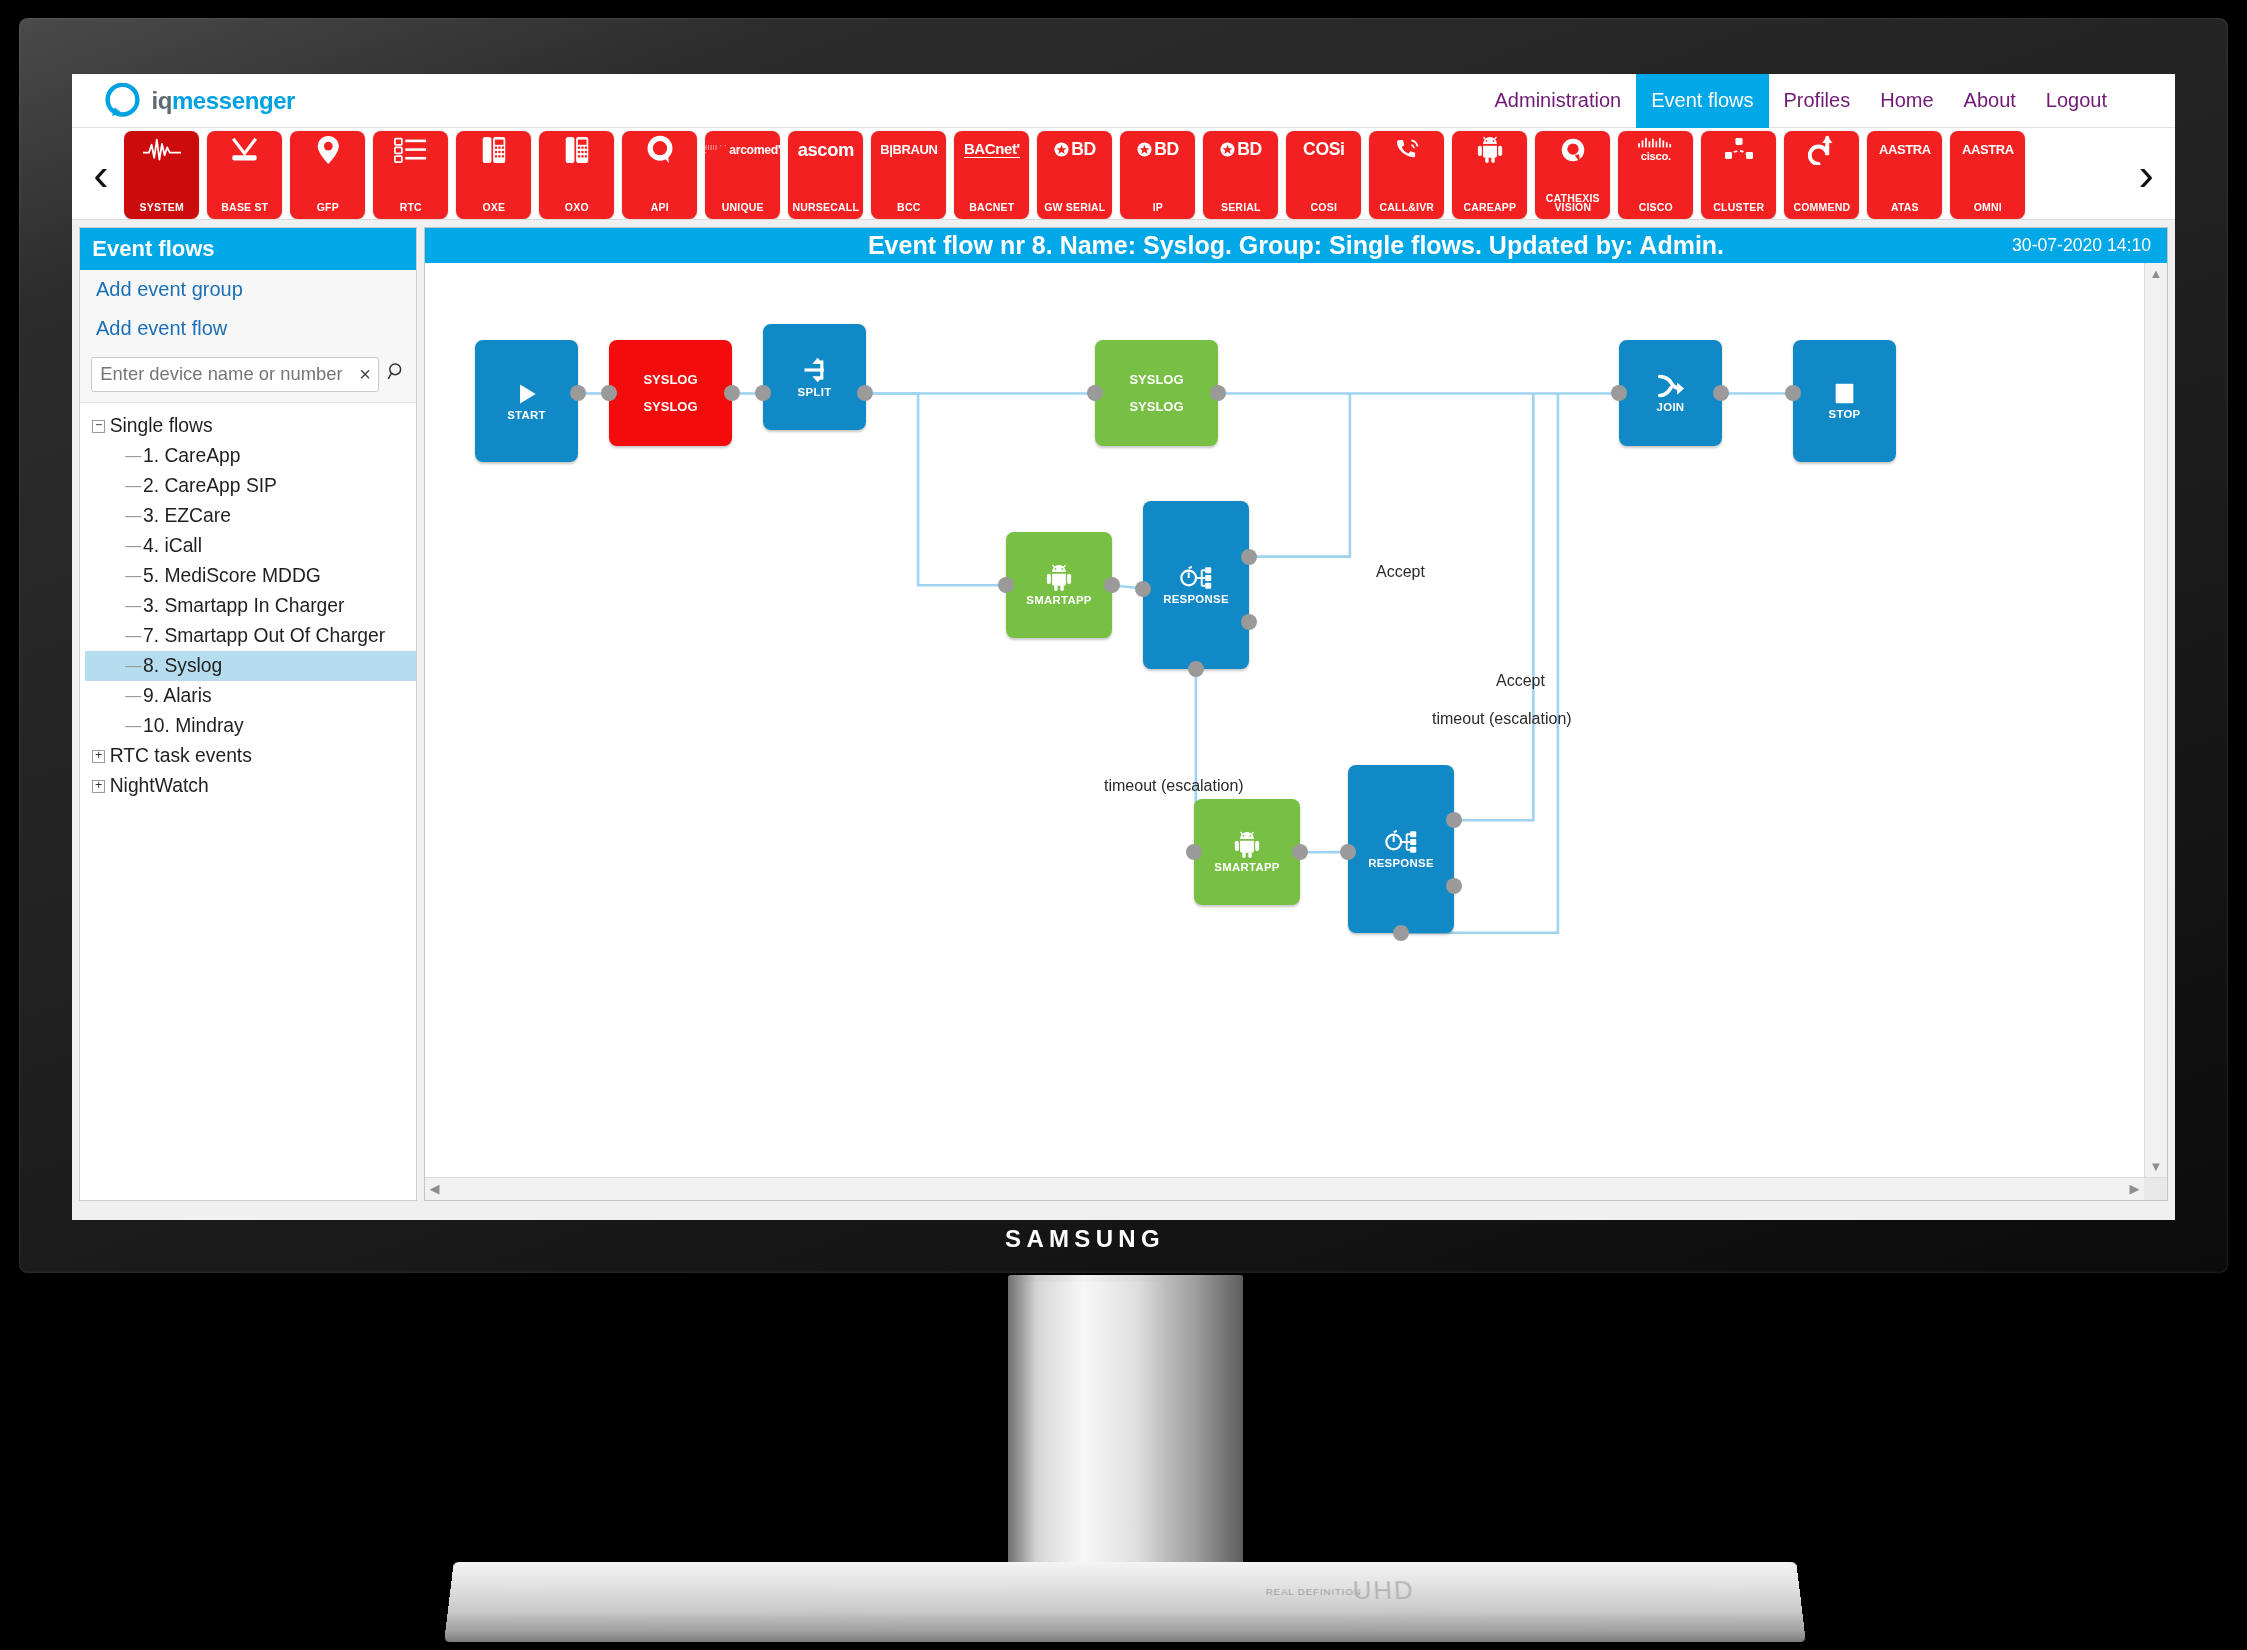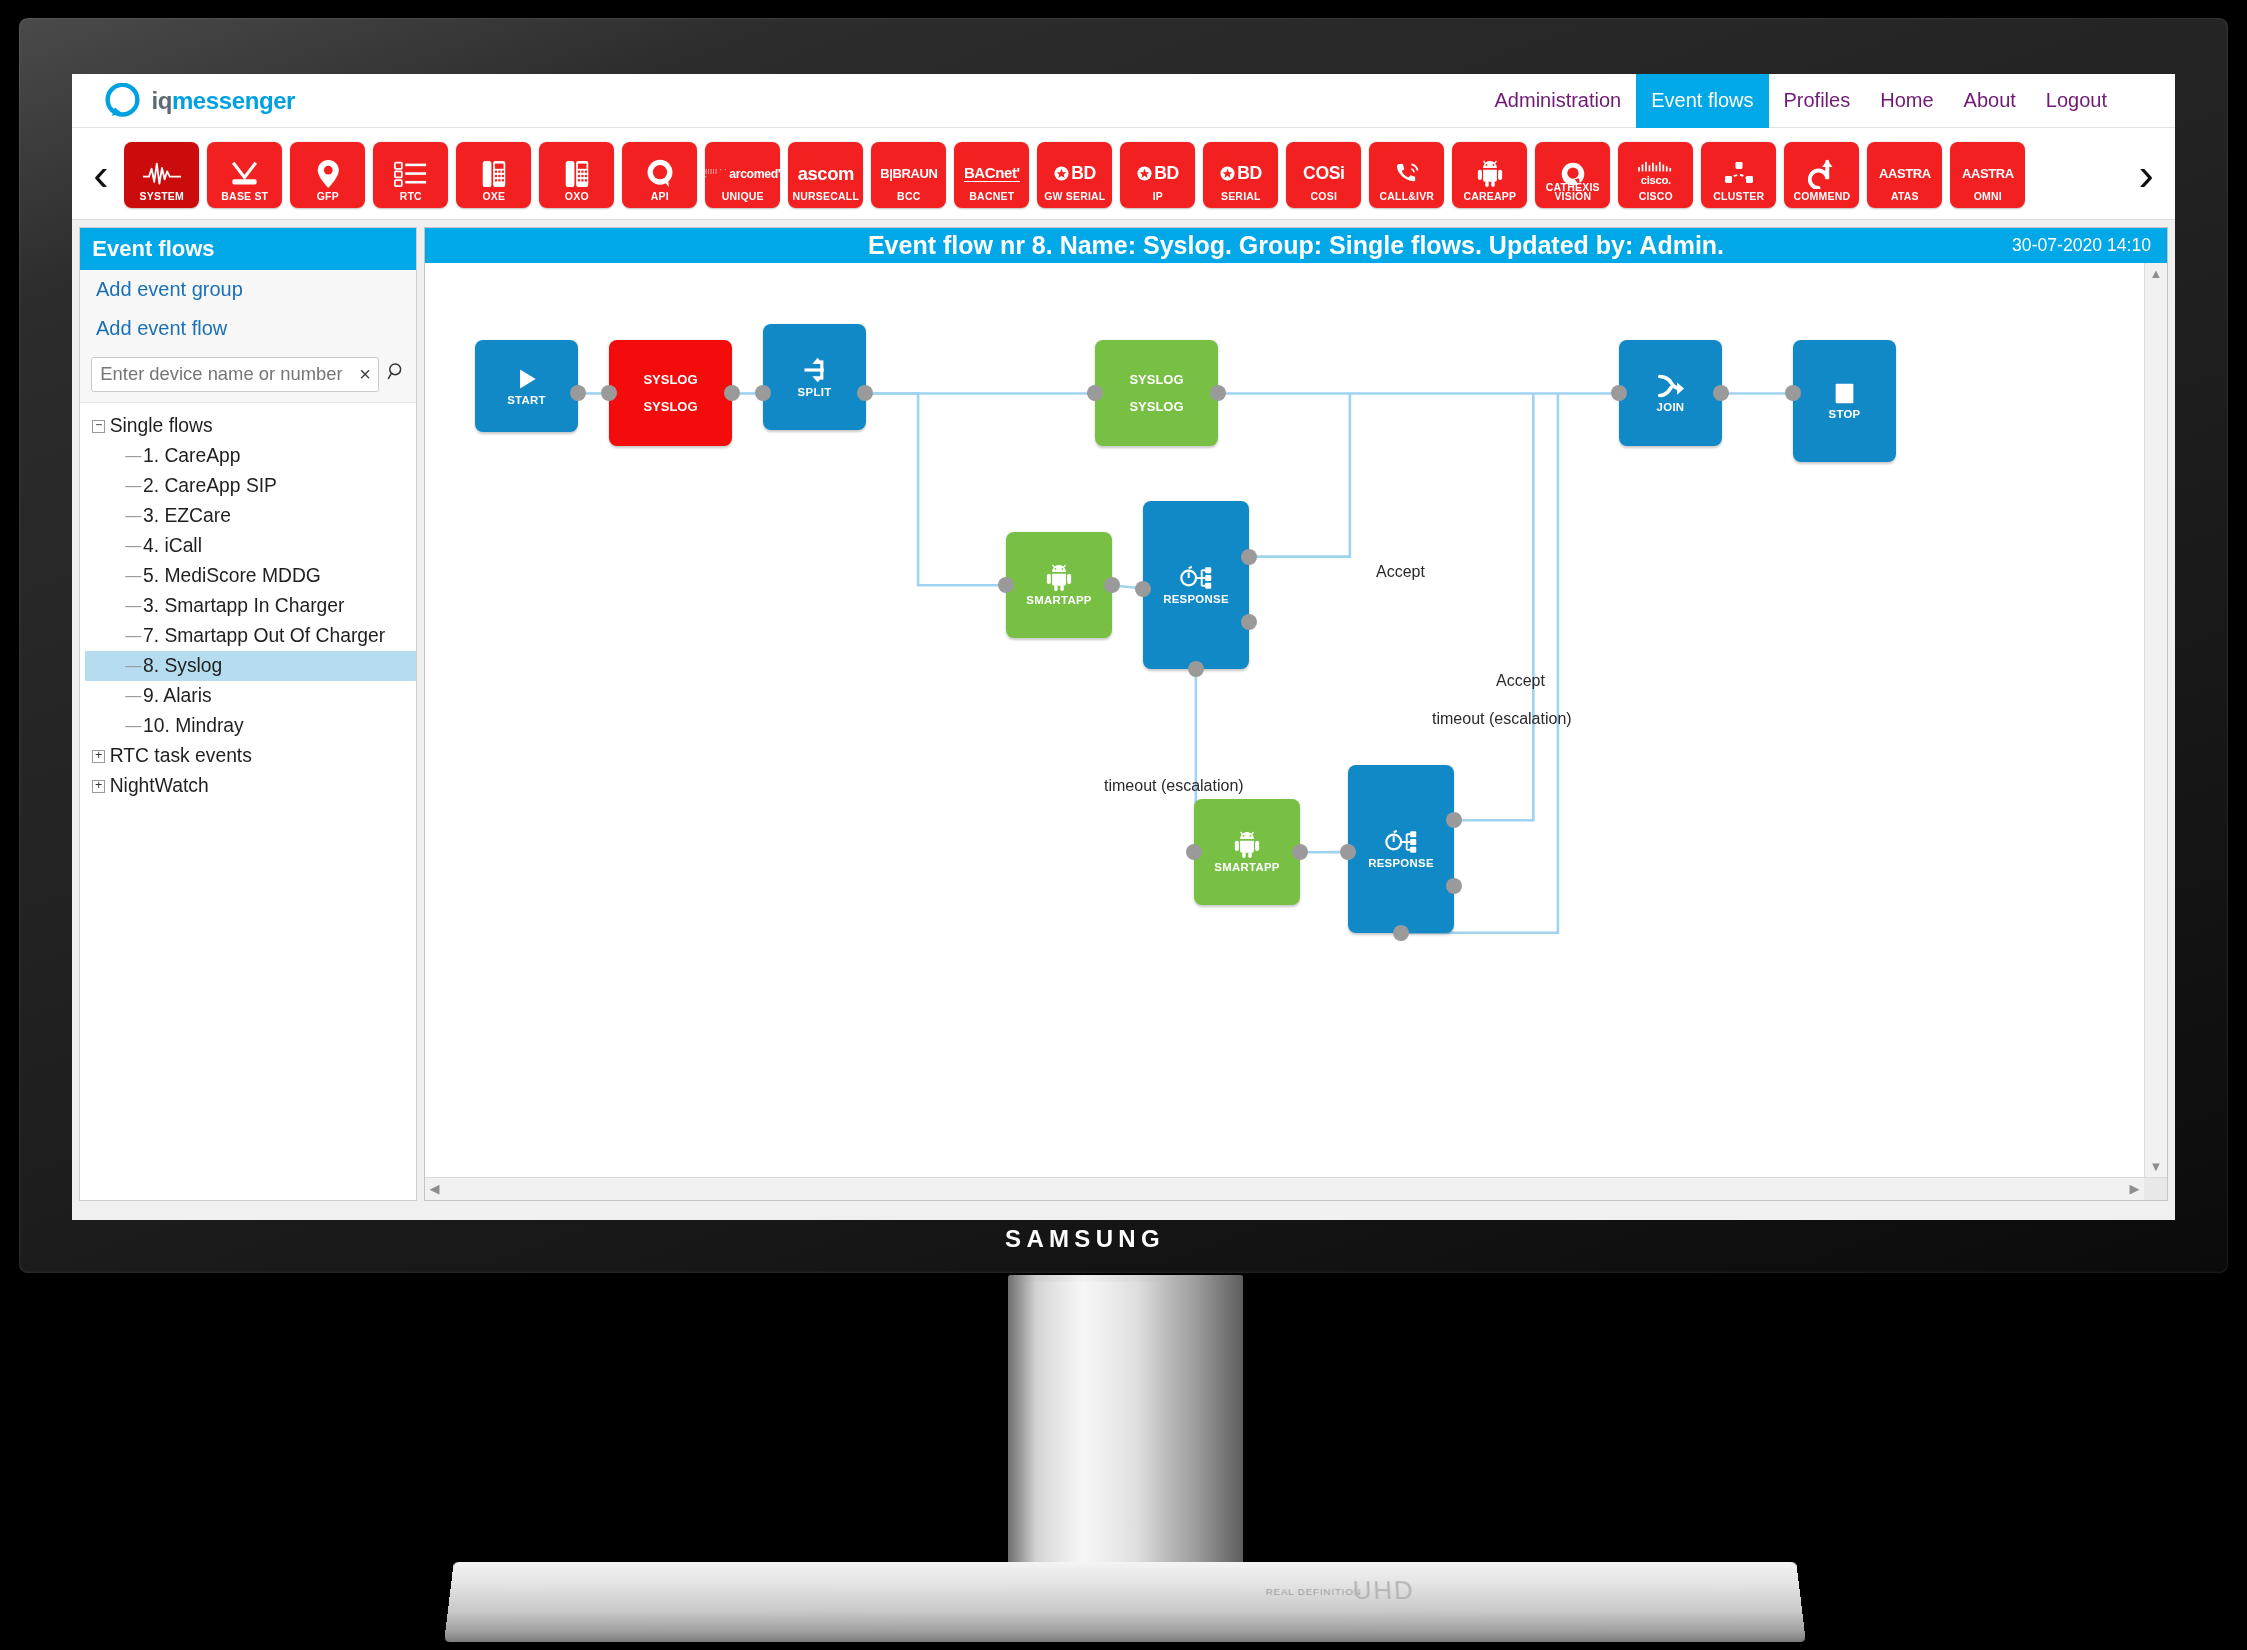--- a/index.html
+++ b/index.html
@@ -116,26 +116,26 @@
   }
   #toolbar-strip {
     flex: 1 1 auto;
     display: flex; align-items: center; gap: 8px;
     overflow: hidden;
     height: 100%;
     padding-top: 3.5px;
   }
   .dev-tile {
     flex: 0 0 75px;
-    width: 75px; height: 66px;
+    width: 75px; height: 88px;
     background: #f22020;
     border-radius: 8px;
     display: flex; flex-direction: column;
     align-items: center; justify-content: flex-start;
-    padding-top: 13px;
+    padding-top: 0;
     cursor: pointer;
     box-shadow: 0 0.9px 1.8px rgba(0,0,0,.25);
     position: relative;
   }
   .dev-tile.selected { background: #cc0c0c; }
   .dev-glyph {
     height: 37px; width: 100%;
     display: flex; align-items: center; justify-content: center;
     color: #fff;
   }
@@ -662,21 +662,21 @@
                   <polyline points="501.7,148.54999999999998 561.7,148.54999999999998 561.7,366.95 661.6,366.95" fill="none" stroke="#9fd3f0" stroke-width="3"></polyline>
                   <polyline points="782.5,366.95 817.6,370.772" fill="none" stroke="#9fd3f0" stroke-width="3"></polyline>
                   <polyline points="903.4,148.54999999999998 1359.7,148.54999999999998" fill="none" stroke="#9fd3f0" stroke-width="3"></polyline>
                   <polyline points="1476.7,148.54999999999998 1558.6,148.54999999999998" fill="none" stroke="#9fd3f0" stroke-width="3"></polyline>
                   <polyline points="938.5,334.46299999999997 1053.5,334.46299999999997 1053.5,148.54999999999998" fill="none" stroke="#9fd3f0" stroke-width="3"></polyline>
                   <polyline points="878.0500000000001,462.5 878.0500000000001,671.15 876.1,671.15" fill="none" stroke="#9fd3f0" stroke-width="3"></polyline>
                   <polyline points="997,671.15 1051.6,671.0719999999999" fill="none" stroke="#9fd3f0" stroke-width="3"></polyline>
                   <polyline points="1172.5,634.7629999999999 1262.5,634.7629999999999 1262.5,148.54999999999998" fill="none" stroke="#9fd3f0" stroke-width="3"></polyline>
                   <polyline points="1112.05,762.8 1152.05,762.8 1290.5,762.8 1290.5,148.54999999999998" fill="none" stroke="#9fd3f0" stroke-width="3"></polyline>
                 </svg>
-            <div class="node blue" style="left: 50px; top: 77px; width: 103px; height: 92px;">
+            <div class="node blue" style="left: 50px; top: 77px; width: 103px; height: 122px;">
                   <div class="node-glyph">
                     <svg width="26" height="26" viewBox="0 0 30 30">
                       <path d="M7 4 L25 15 L7 26 Z" fill="#fff"></path>
                     </svg>
                   </div>
                   <div class="node-label">START</div>
                 </div>
                 <div class="node red" style="left: 184px; top: 77px; width: 123px; height: 106px;">
                   <div class="node-toptext">SYSLOG</div>
                   <div class="node-toptext" style="margin-top: 12.3px;">SYSLOG</div>

